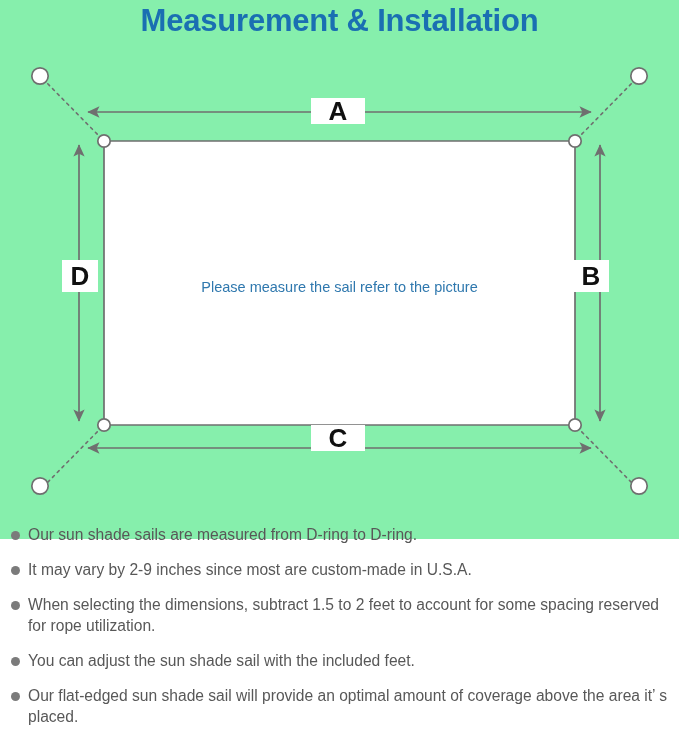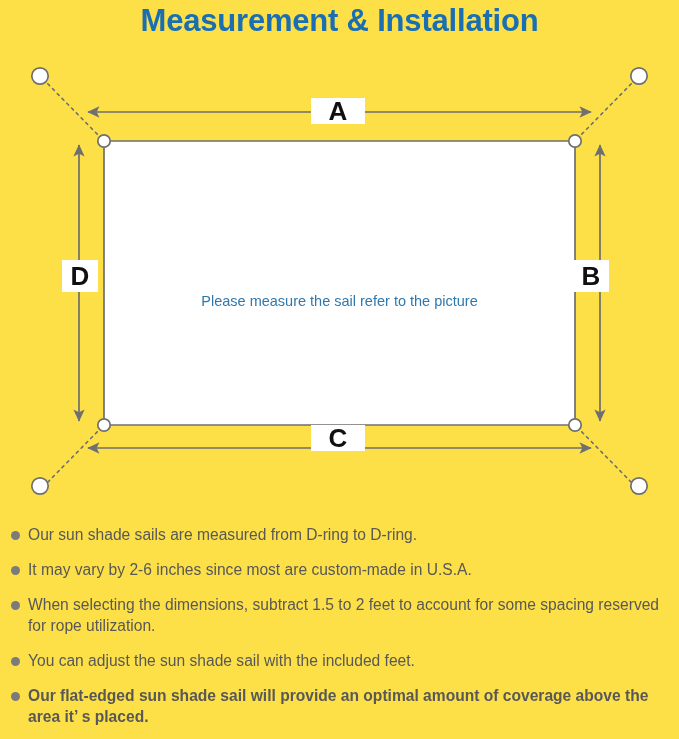--- a/index.html
+++ b/index.html
@@ -11,22 +11,22 @@
     width: 679px;
     height: 739px;
     font-family: "Liberation Sans", sans-serif;
     color: #4a4a4a;
     overflow: hidden;
     position: relative;
   }
   #page {
     position: relative;
     width: 679px;
-    height: 739px;
-    background: #fde047;
+    height: 539px;
+    background: #86efac;
   }
 
   
   .page-title {
     position: absolute;
     left: 0;
     top: 2px;
     width: 679px;
     text-align: center;
     font-size: 31px;
@@ -57,21 +57,21 @@
     text-align: center;
     font-size: 25px;
     font-weight: bold;
     color: #1a6fb2;
     line-height: 30px;
     white-space: nowrap;
   }
   .center-sub {
     position: absolute;
     left: 0;
-    top: 243px;
+    top: 229px;
     width: 679px;
     text-align: center;
     font-size: 14.5px;
     font-weight: normal;
     color: #2f78ae;
     line-height: 20px;
     white-space: nowrap;
   }
 
   .dim-label {
@@ -97,21 +97,21 @@
   }
   .note-item {
     position: relative;
     padding-left: 28px;
     margin-bottom: 14px;
     font-size: 15.6px;
     line-height: 21px;
     color: #585858;
     padding-right: 4px;
   }
-  .note-item:last-child { margin-bottom: 0; font-weight: bold; }
+  .note-item:last-child { margin-bottom: 0; }
   .note-bullet {
     position: absolute;
     left: 11px;
     top: 7px;
     width: 9px;
     height: 9px;
     border-radius: 50%;
     background: #7b7b7b;
   }
   .note-text { display: block; }
@@ -171,21 +171,21 @@
     <div class="dim-label dim-d">D</div>
   </div>
 
   <div class="notes">
     <div class="note-item">
       <span class="note-bullet"></span>
       <span class="note-text">Our sun shade sails are measured from D-ring to D-ring.</span>
     </div>
     <div class="note-item">
       <span class="note-bullet"></span>
-      <span class="note-text">It may vary by 2-6 inches since most are custom-made in U.S.A.</span>
+      <span class="note-text">It may vary by 2-9 inches since most are custom-made in U.S.A.</span>
     </div>
     <div class="note-item">
       <span class="note-bullet"></span>
       <span class="note-text">When selecting the dimensions, subtract 1.5 to 2 feet to account for some spacing reserved for rope utilization.</span>
     </div>
     <div class="note-item">
       <span class="note-bullet"></span>
       <span class="note-text">You can adjust the sun shade sail with the included feet.</span>
     </div>
     <div class="note-item">

